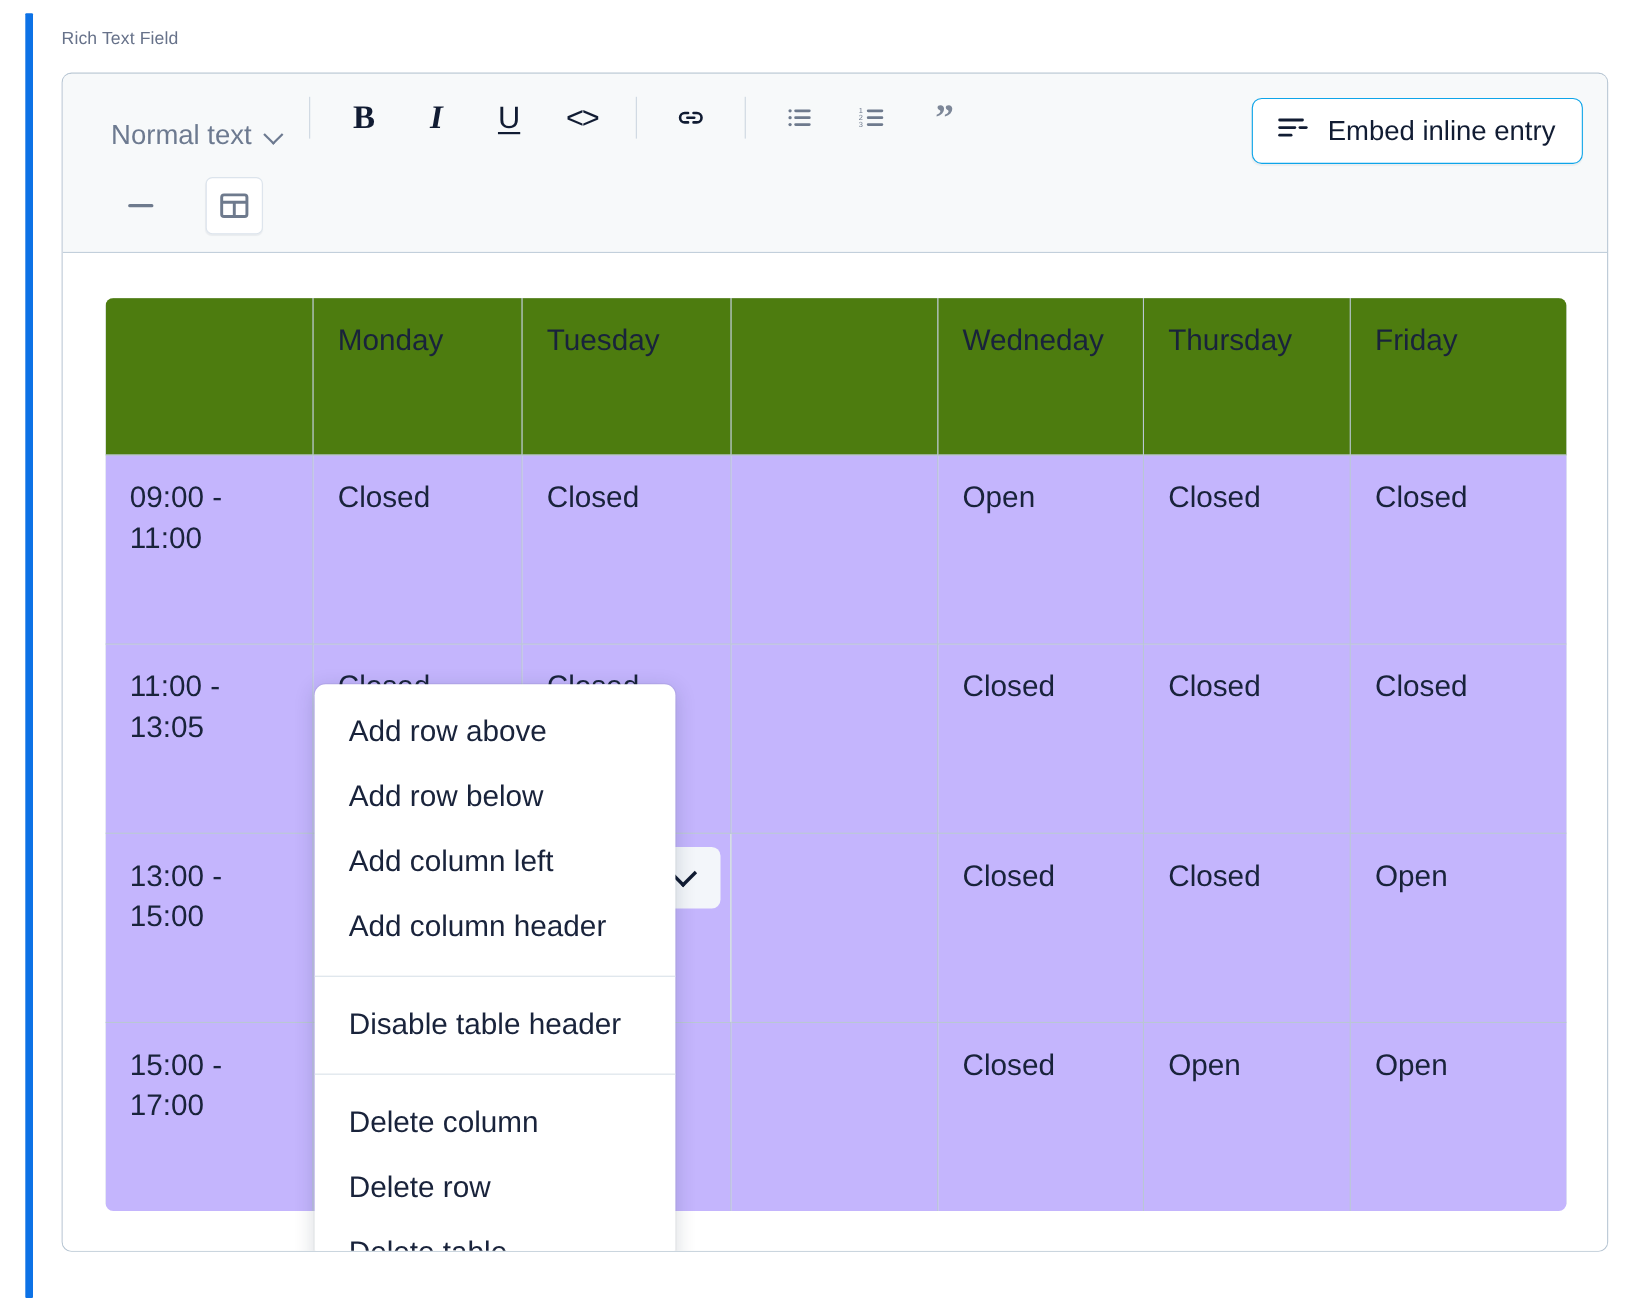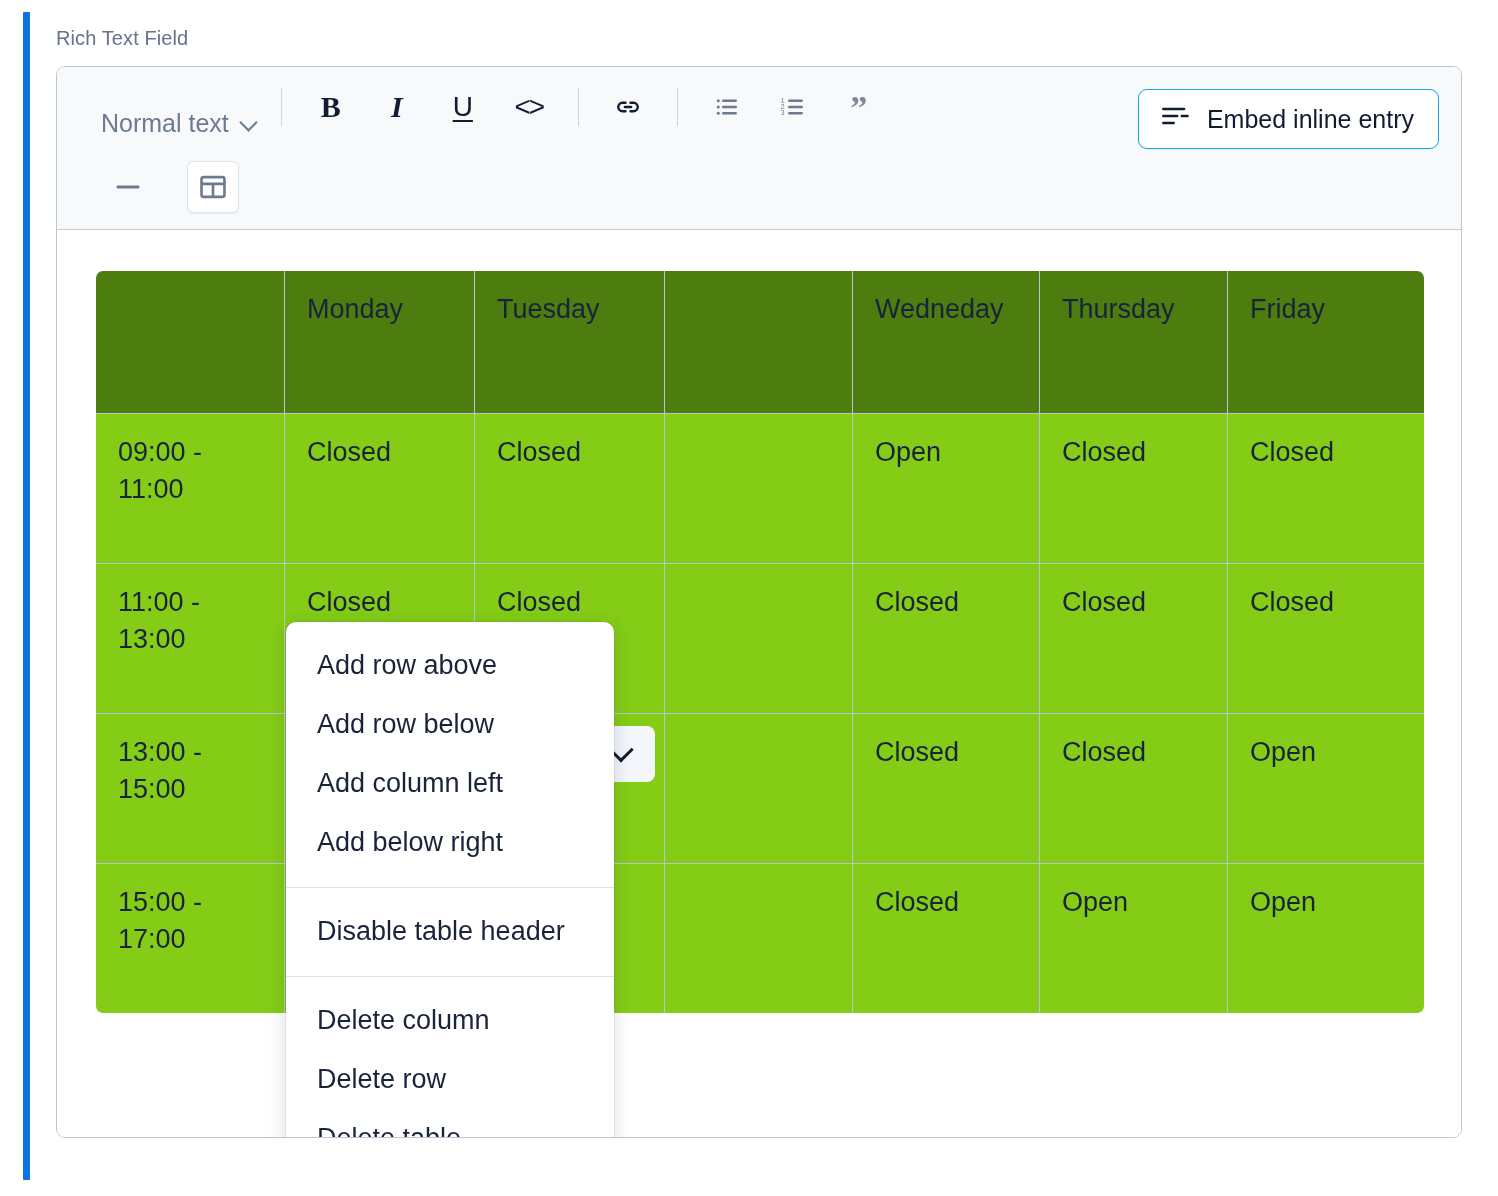--- a/index.html
+++ b/index.html
@@ -25,21 +25,21 @@
     height: 1168px;
     background: #0d72e6;
     border-radius: 1px;
   }
 
   
   .field-label {
     position: absolute;
     left: 56px;
     top: 27px;
-    font-size: 20px;
+    font-size: 16px;
     color: #67728a;
     letter-spacing: 0.1px;
   }
 
   
   .editor {
     position: absolute;
     left: 56px;
     top: 66px;
     width: 1406px;
@@ -179,21 +179,21 @@
     font-weight: normal;
     text-align: left;
     line-height: 1.38;
     height: 100px;
     box-sizing: border-box;
   }
   table.sched th {
     background: #4d7c0f;
     height: 143px;
   }
-  table.sched td { background: #84cc16; height: 150px; }
+  table.sched td { background: #c4b5fd; height: 172px; }
 
   .col-0 { width: 189px; }
   .col-1 { width: 190px; }
   .col-2 { width: 190px; }
   .col-3 { width: 188px; }
   .col-4 { width: 187px; }
   .col-5 { width: 188px; }
   .col-6 { width: 197px; }
 
   
@@ -383,21 +383,21 @@
         <tr>
           <td>09:00 - 11:00</td>
           <td>Closed</td>
           <td>Closed</td>
           <td></td>
           <td>Open</td>
           <td>Closed</td>
           <td>Closed</td>
         </tr>
         <tr>
-          <td>11:00 - 13:00</td>
+          <td>11:00 - 13:05</td>
           <td>Closed</td>
           <td>Closed</td>
           <td></td>
           <td>Closed</td>
           <td>Closed</td>
           <td>Closed</td>
         </tr>
         <tr>
           <td>13:00 - 15:00</td>
           <td>Closed</td>
@@ -419,21 +419,21 @@
           <td>Open</td>
           <td>Open</td>
         </tr>
       </tbody>
     </table>
 
     <div class="ctx-menu">
       <div class="ctx-item">Add row above</div>
       <div class="ctx-item">Add row below</div>
       <div class="ctx-item">Add column left</div>
-      <div class="ctx-item">Add below right</div>
+      <div class="ctx-item">Add column header</div>
 
       <div class="ctx-sep"></div>
 
       <div class="ctx-item">Disable table header</div>
 
       <div class="ctx-sep"></div>
 
       <div class="ctx-item">Delete column</div>
       <div class="ctx-item">Delete row</div>
       <div class="ctx-item">Delete table</div>

